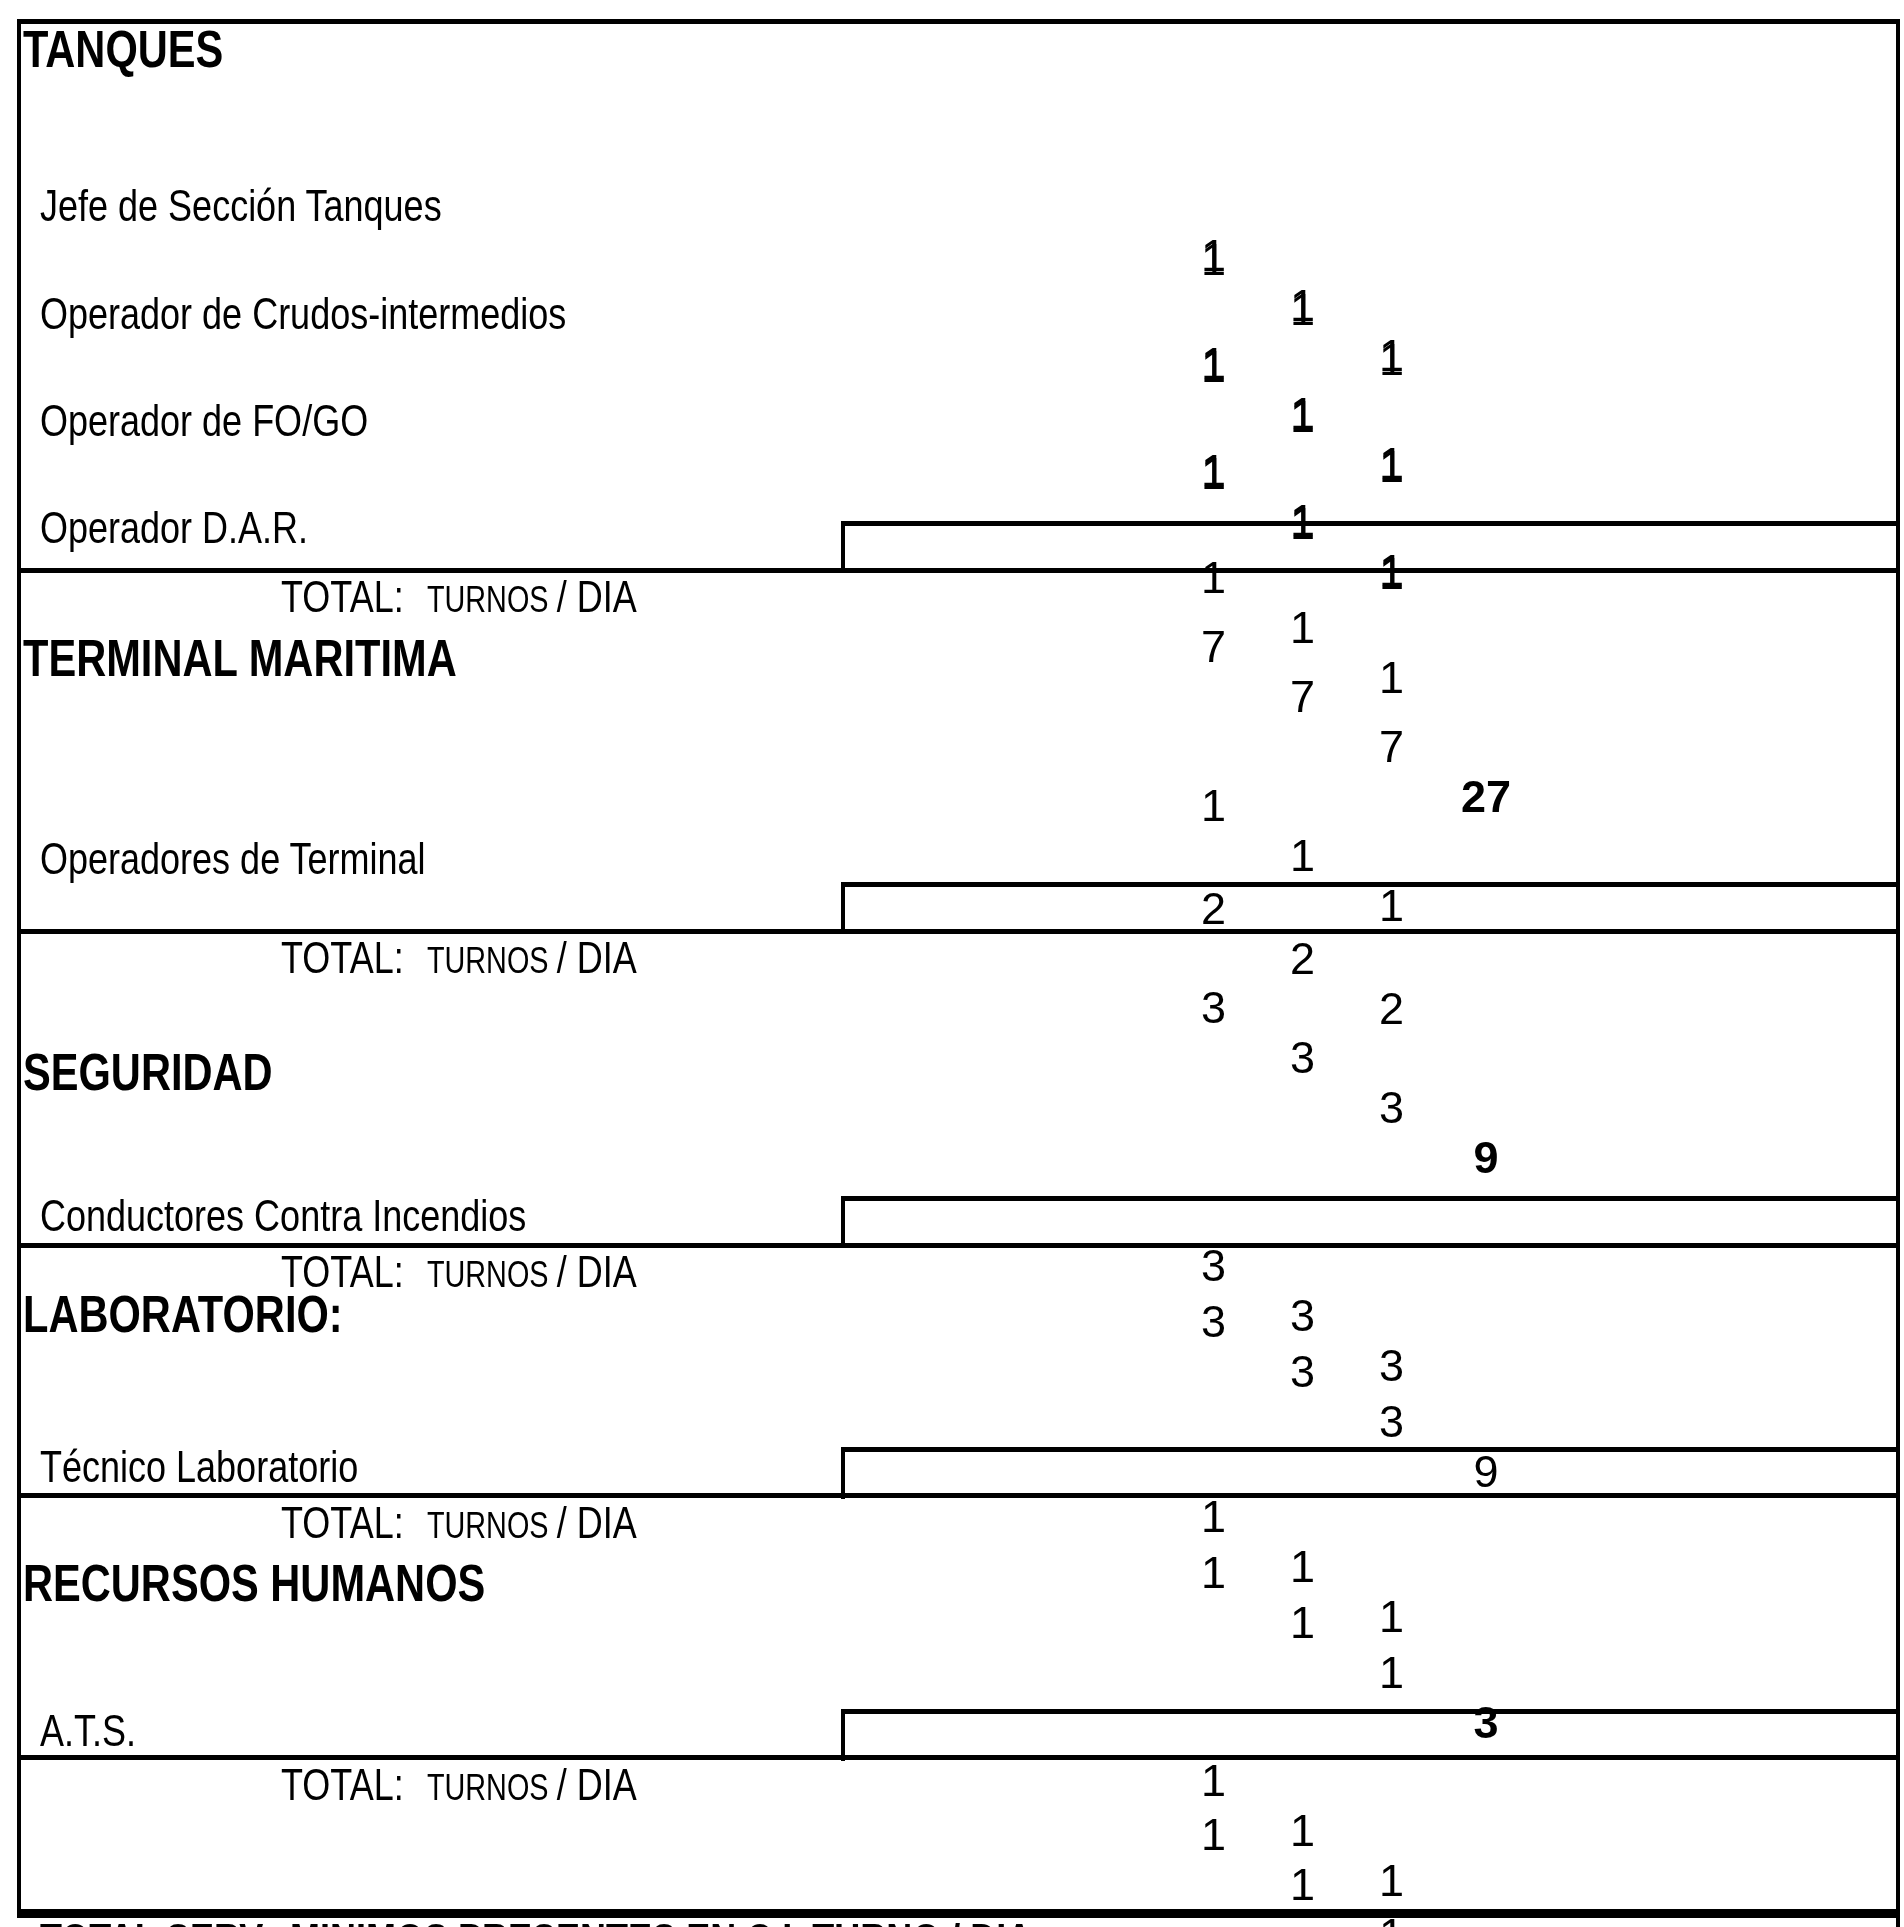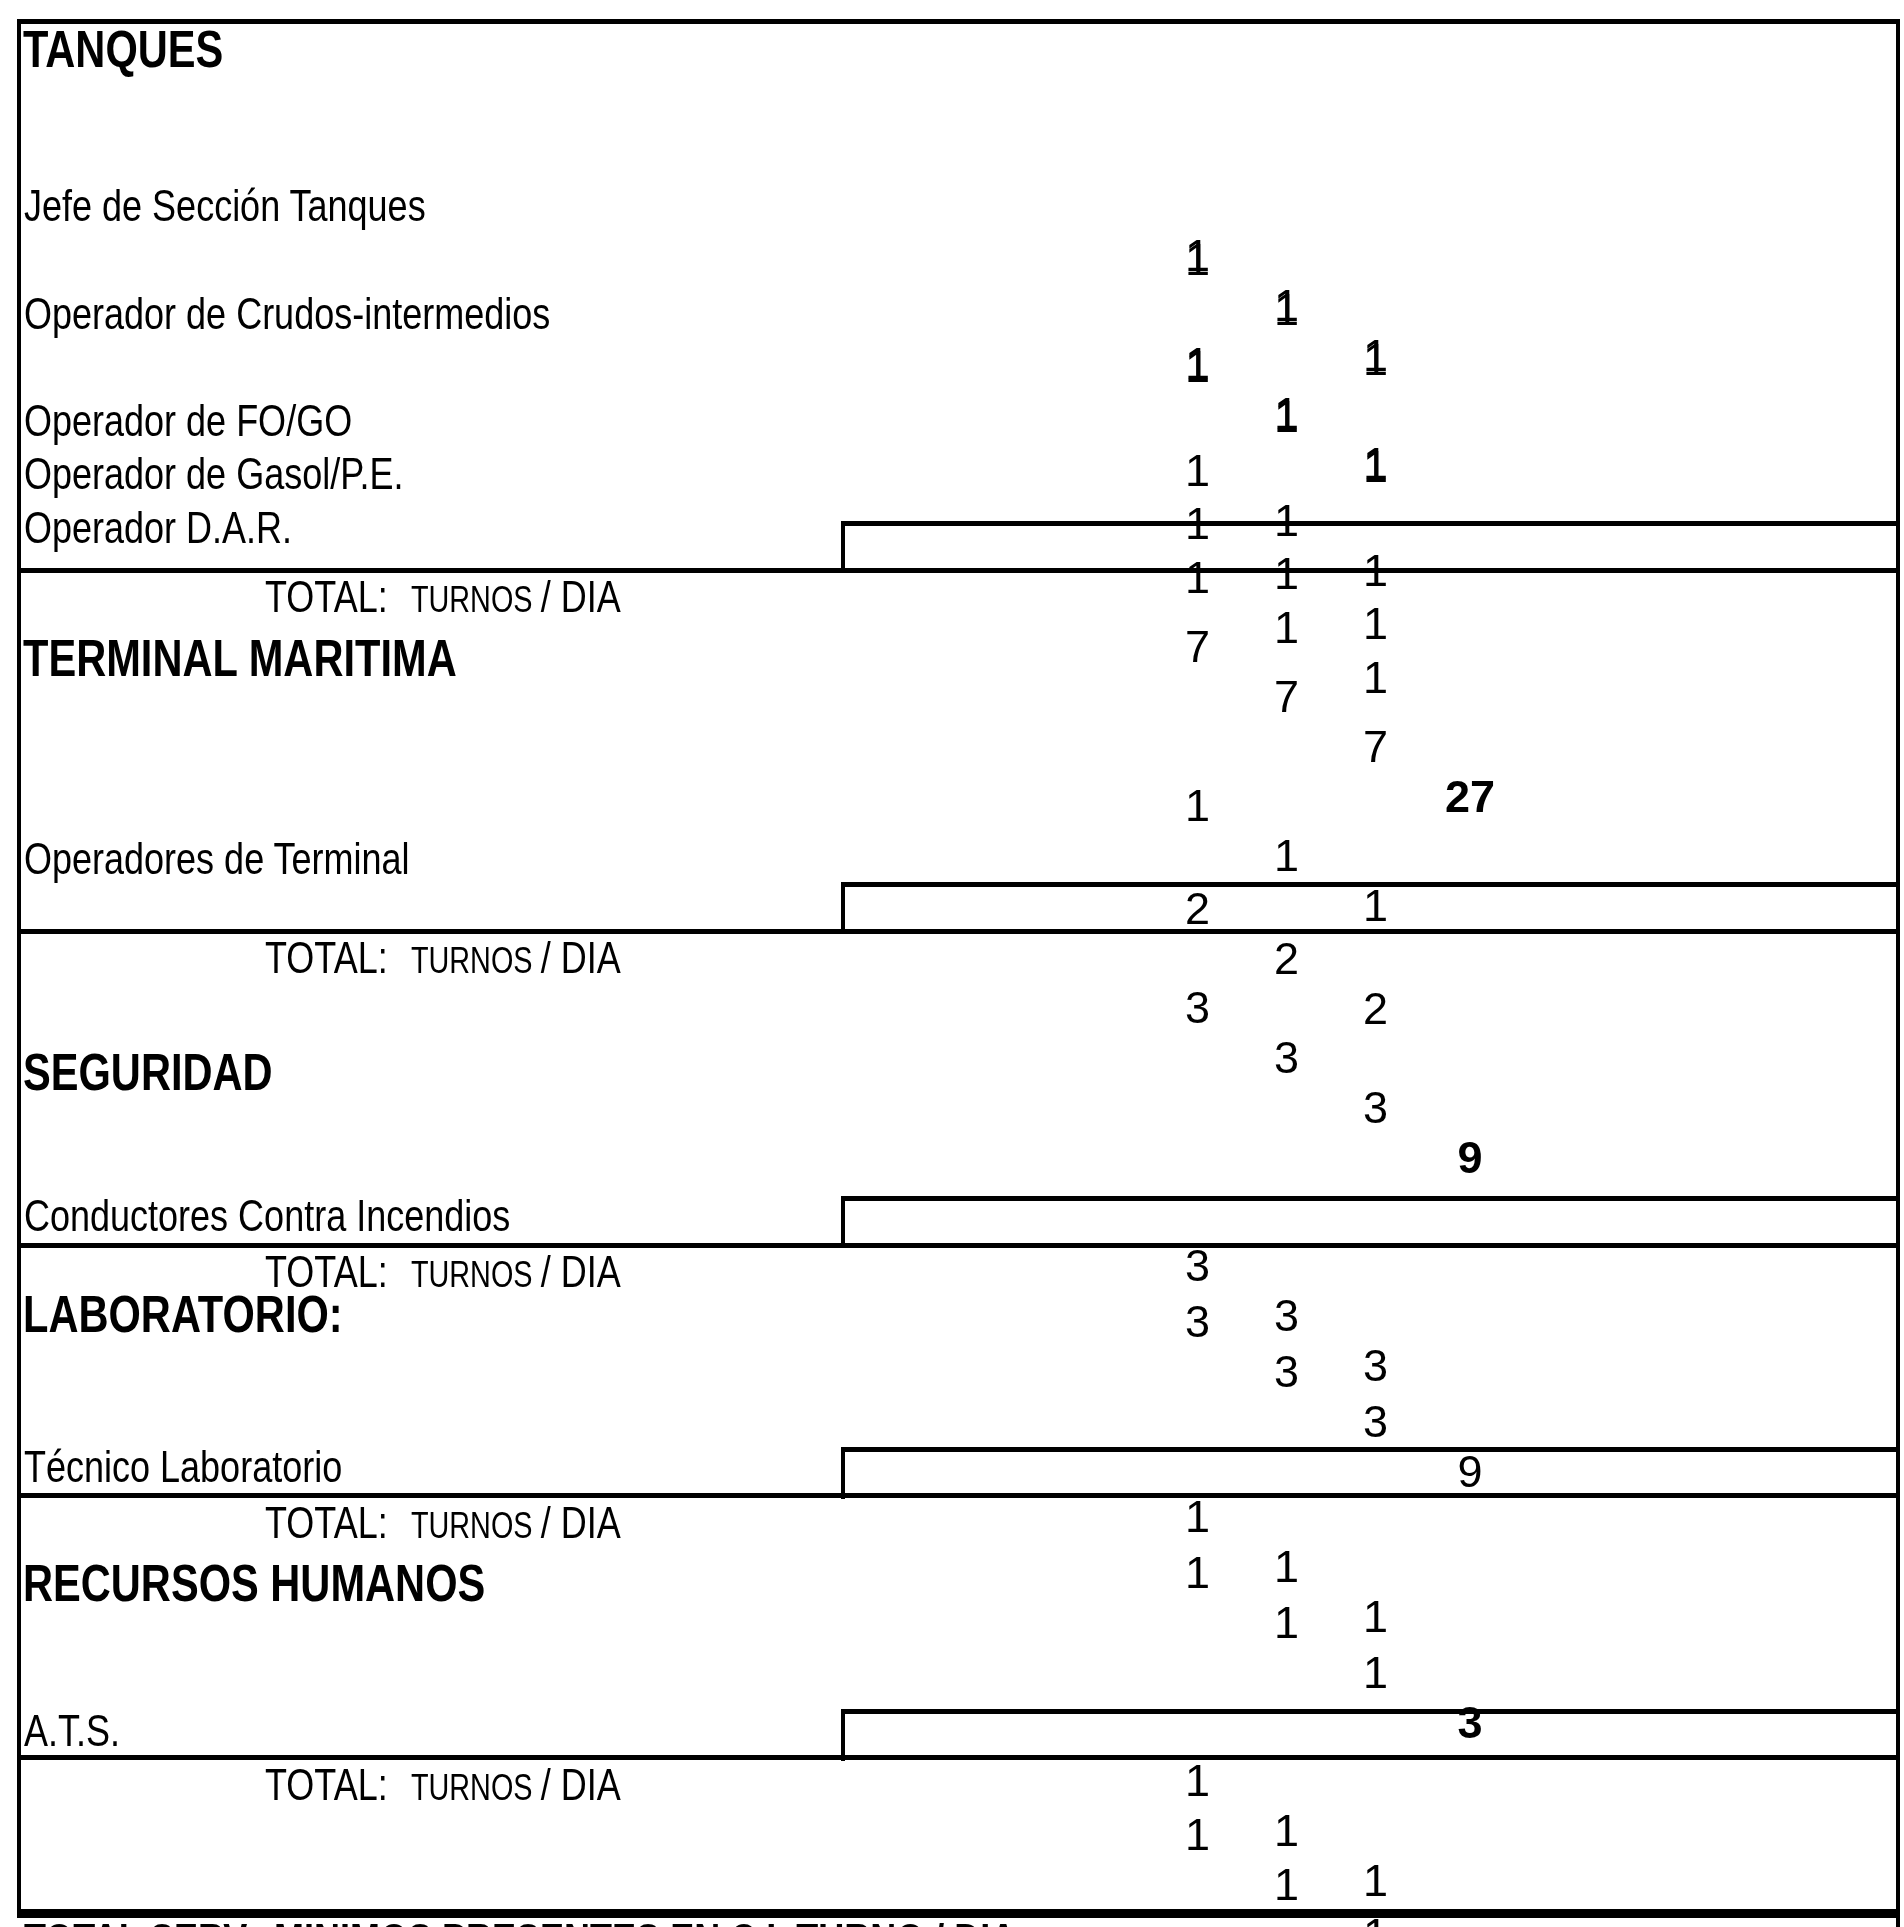--- a/index.html
+++ b/index.html
@@ -16,21 +16,21 @@
   .title{
     position:absolute;
     left:22.5px;
     font-size:52px;
     line-height:55px;
     font-weight:700;
     white-space:pre;
   }
   .row{
     position:absolute;
-    left:0;
+    left:16px;
     width:1608px;
     height:50px;
     font-size:45px;
     line-height:50px;
     white-space:pre;
   }
   .label{position:absolute;left:24px;}
   .cond{display:inline-block;transform:scaleX(0.8);transform-origin:0 50%;white-space:pre;}
   .num{position:absolute;width:73px;text-align:center;}
   .c1{left:1161px;}
@@ -78,21 +78,20 @@
       <span class="num c2">1</span>
       <span class="num c3">1</span>
     </div>
     <div class="row" style="top:346px">
       <span class="label"><span class="cond">Operador de FO/GO</span></span>
       <span class="num c1">1</span>
       <span class="num c2">1</span>
       <span class="num c3">1</span>
     </div>
     <div class="row" style="top:399px">
-      <span class="label"><span class="cond">Operador de Gasol/P.E.</span></span>
       <span class="num c1">1</span>
       <span class="num c2">1</span>
       <span class="num c3">1</span>
     </div>
     <div class="row" style="top:453px">
       <span class="label"><span class="cond">Operador D.A.R.</span></span>
       <span class="num c1">1</span>
       <span class="num c2">1</span>
       <span class="num c3">1</span>
     </div>

